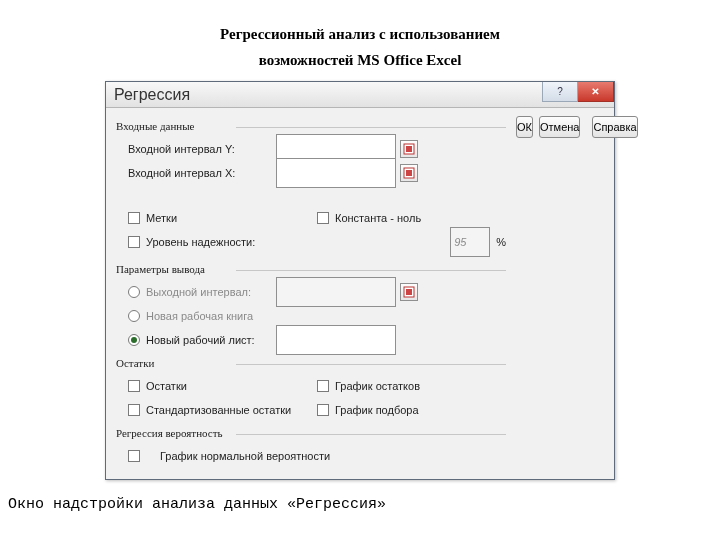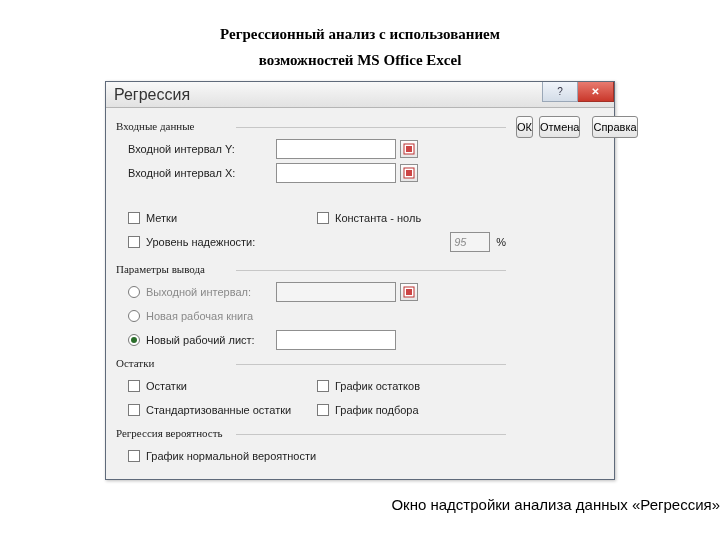--- a/index.html
+++ b/index.html
@@ -79,21 +79,21 @@
   }
   .group-header::after {
     content: "";
     position: absolute;
     left: 120px; right: 0; top: 55%;
     border-top: 1px solid #c7c7c7;
   }
   .row { display: flex; align-items: center; height: 22px; margin: 2px 0; }
   .lbl { width: 160px; padding-left: 12px; }
   .input {
-    height: 20px; border: 1px solid #8f8f8f; background: #fff;
+    height: 30px; border: 1px solid #8f8f8f; background: #fff;
     padding: 0 3px; font-size: 11px; font-style: italic;
   }
   .input-wide { width: 120px; }
   .input-sm { width: 40px; text-align: left; color: #888; background:#f4f4f4; }
   .refedit {
     width: 18px; height: 18px; margin-left: 4px;
     border: 1px solid #8f8f8f;
     background: linear-gradient(#fdfdfd,#e7e7e7);
     display: inline-flex; align-items:center; justify-content:center;
   }
@@ -103,24 +103,25 @@
     margin-right: 6px; display:inline-block; vertical-align: middle;
     position: relative;
   }
   .rad { border-radius: 50%; }
   .rad.sel::after {
     content:""; position:absolute; left:2px; top:2px; width:6px; height:6px;
     border-radius:50%; background:#2b6e2b;
   }
   .half { display:flex; flex:1; align-items:center; }
   .caption {
-    text-align:right;
-    font-family:Liberation Sans, sans-serif;
+    text-align:left;
+    font-family:Liberation Mono, monospace;
     font-size: 15px;
     margin-top: 16px;
+    padding-left: 8px;
   }
   .muted { color:#8a8a8a; }
   .pct { margin-left: 6px; }
 </style>
 </head>
 <body>
 
 <div class="page-title">
   <div>Регрессионный анализ с использованием</div>
   <div>возможностей MS Office Excel</div>
@@ -231,21 +232,21 @@
           <span>Стандартизованные остатки</span>
         </div>
         <div class="half">
           <span class="chk"></span>
           <span>График подбора</span>
         </div>
       </div>
 
       <div class="group-header" style="margin-top:6px;">Регрессия вероятность</div>
       <div class="row">
-        <div style="padding-left:12px; display:flex; align-items:flex-start;">
+        <div style="padding-left:12px; display:flex; align-items:flex-start;gap:14px;">
           <span class="chk"></span>
           <span>График нормальной вероятности</span>
         </div>
       </div>
 
     </div>
 
     <div class="right-col">
       <div class="btn">ОК</div>
       <div class="btn">Отмена</div>

